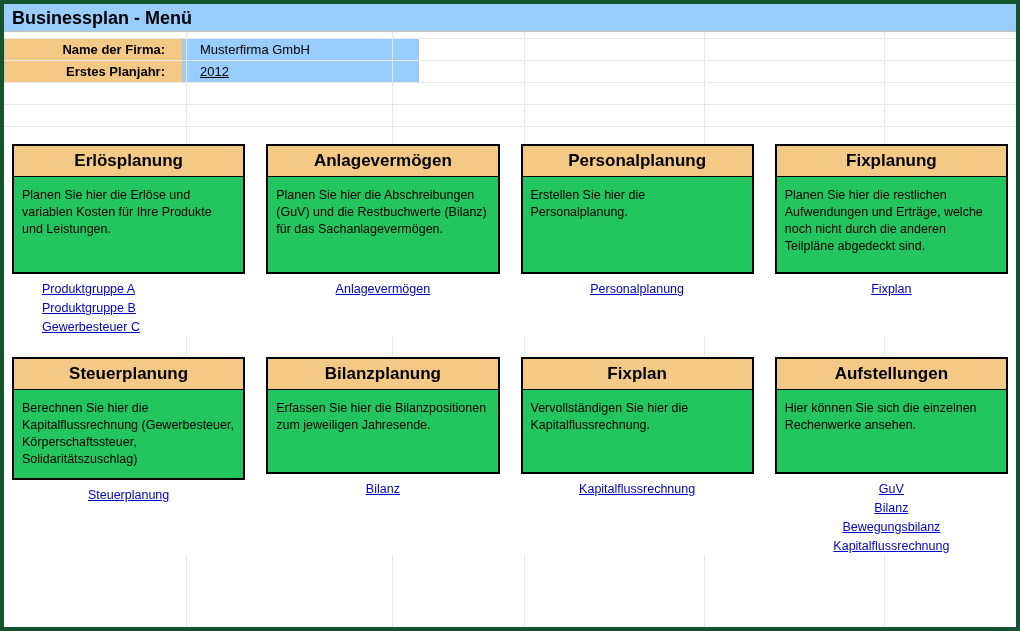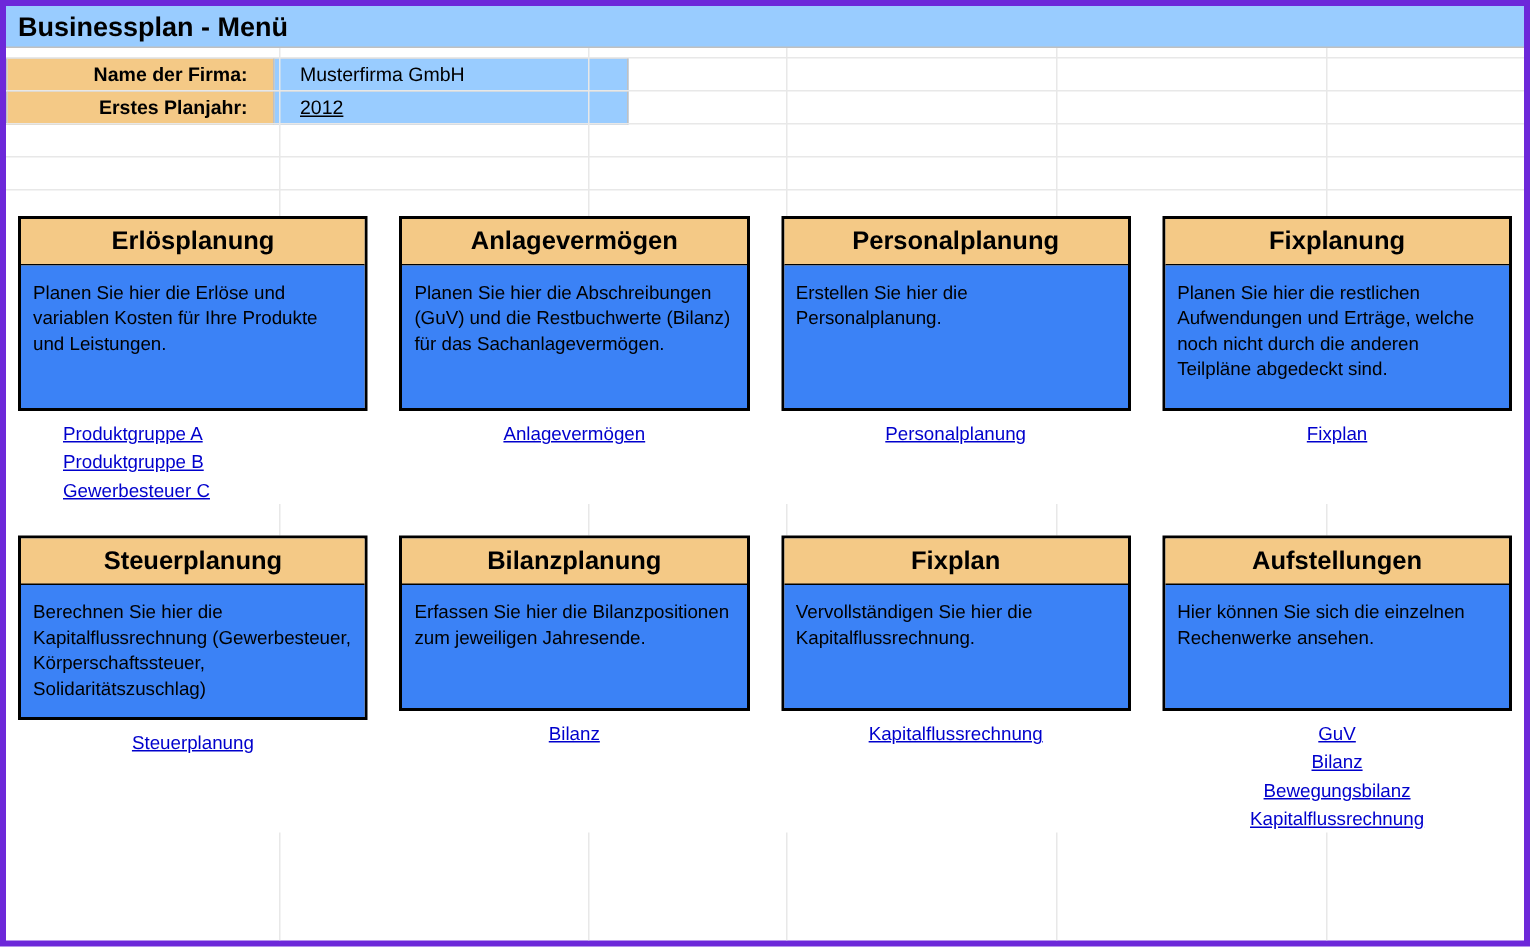--- a/index.html
+++ b/index.html
@@ -5,21 +5,21 @@
   * { box-sizing: border-box; }
   body {
     margin: 0;
     font-family: Arial, Helvetica, sans-serif;
     font-size: 13px;
     background: #ffffff;
   }
   .frame {
     width: 1020px;
     height: 631px;
-    border: 4px solid #6d28d9;
+    border: 4px solid #14532d;
     background: #ffffff;
     position: relative;
     overflow: hidden;
   }
   .title-bar {
     background: #99ccff;
     border-bottom: 1px solid #c0c0c0;
     height: 28px;
     padding: 4px 8px;
     font-size: 18px;
@@ -95,21 +95,21 @@
     font-size: 17px;
     text-align: center;
     padding: 5px 4px;
     border-bottom: 1px solid #000;
   }
   .card-desc {
     padding: 10px 8px 10px 8px;
     font-size: 12.5px;
     line-height: 1.35;
     min-height: 95px;
-    background: #3b82f6;
+    background: #22c55e;
   }
   .card-links {
     margin-top: 6px;
     text-align: center;
     font-size: 12.5px;
     line-height: 1.5;
   }
   .card-links a,
   .link {
     color: #0000cc;

